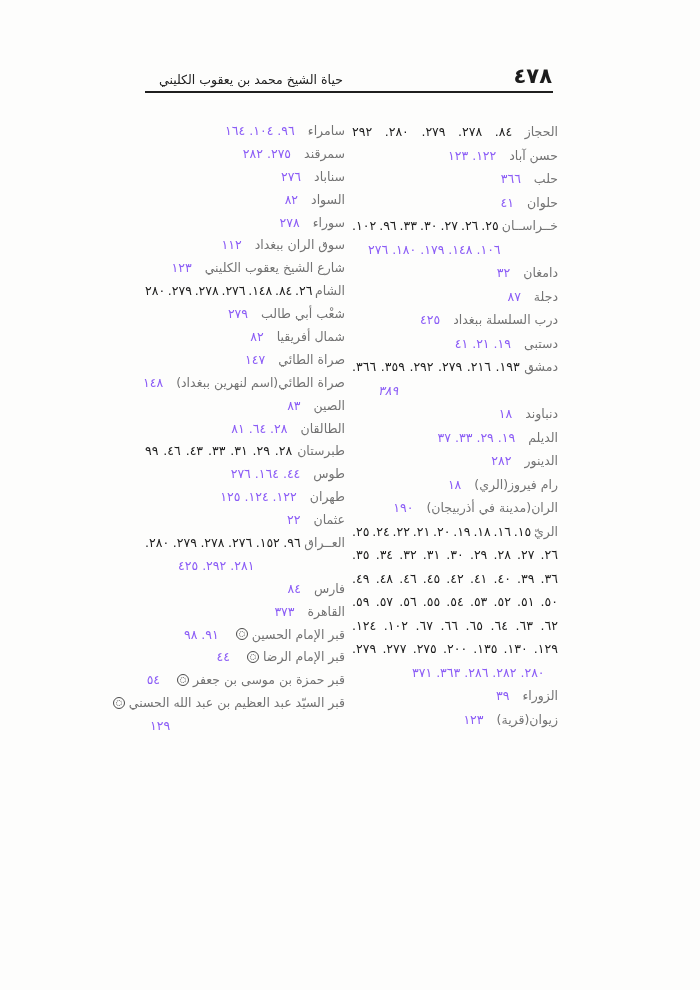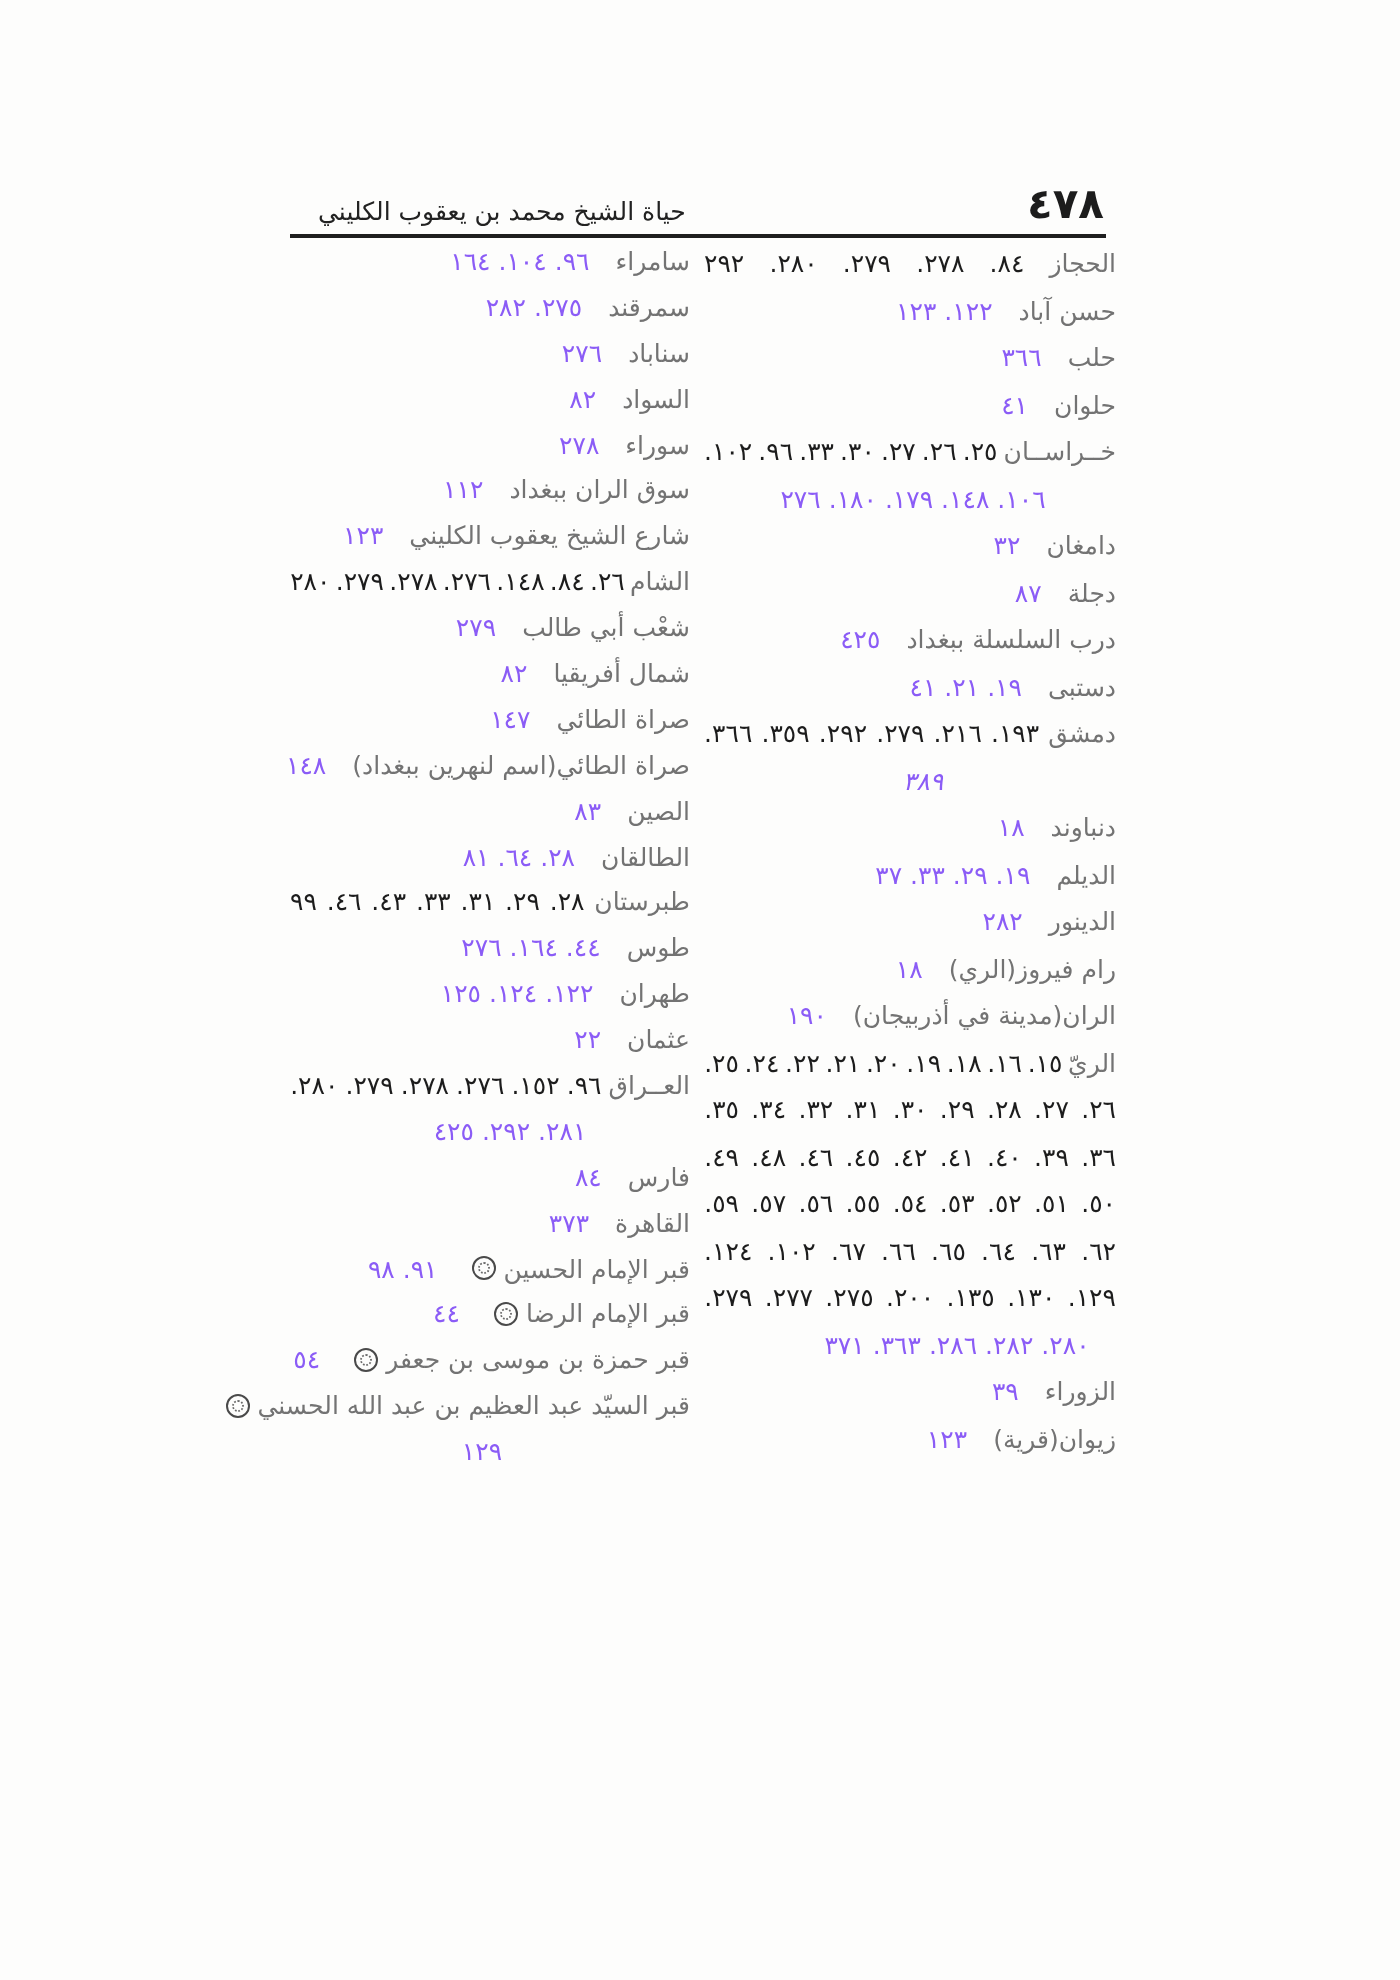--- a/index.html
+++ b/index.html
@@ -4,21 +4,21 @@
 <style>
   html,body{margin:0;padding:0;}
   body{background:#e8e8e8;font-family:"DejaVu Sans",sans-serif;}
   .page{
     position:relative;width:700px;height:990px;margin:0 auto;
     background:#fdfdfc;color:#1c1c1c;overflow:hidden;
     box-shadow:0 0 4px rgba(0,0,0,.25);
   }
   
   .header{
-    position:absolute;top:90px;left:145px;width:408px;height:27px;
+    position:absolute;top:64px;left:145px;width:408px;height:27px;
     border-bottom:2.5px solid #1f1f1f;
   }
   .header-title{
     position:absolute;left:14px;bottom:4px;
     font-size:12.5px;direction:rtl;white-space:nowrap;color:#222;
   }
   .page-number{
     position:absolute;right:1px;bottom:3px;
     font-size:21px;font-weight:bold;direction:rtl;letter-spacing:1px;
   }
@@ -29,21 +29,21 @@
   }
   .col{font-size:12.5px;direction:rtl;}
   .col-a{width:206px;}
   .col-b{width:200px;}
   .col-a .line{height:23.5px;line-height:23.5px;}
   .col-b .line{height:22.9px;line-height:22.9px;}
   .line{direction:rtl;text-align:right;white-space:nowrap;overflow:visible;}
   .line.j,.line.cj{
     display:flex;justify-content:space-between;align-items:baseline;white-space:nowrap;
   }
-  .line.cl{text-align:center;}
+  .line.cl{text-align:left;}
   .nm{color:#737373;}
   .pg{margin-right:13px;color:#8b5cf6;}
   .tok{display:inline-block;}
   
   .hon{
     display:inline-block;width:10px;height:10px;margin:0 4px;
     border:1px solid #4a4a4a;border-radius:50%;vertical-align:middle;position:relative;top:-1px;
   }
   .hon::after{
     content:"";position:absolute;left:2px;top:2px;right:2px;bottom:2px;

